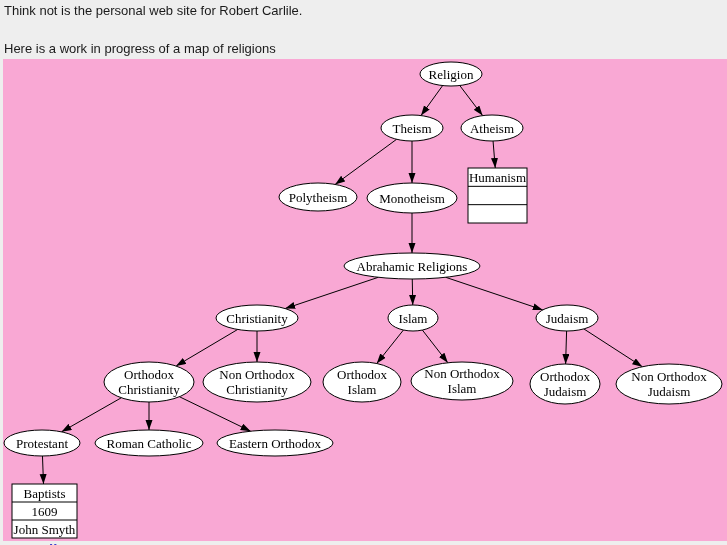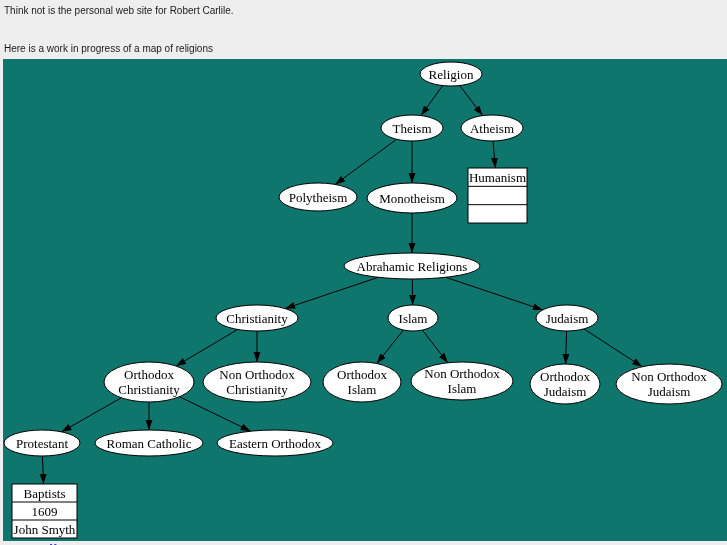--- a/index.html
+++ b/index.html
@@ -7,30 +7,30 @@
     padding: 0;
     background: #eeeeee;
     font-family: "Liberation Sans", sans-serif;
   }
   .page {
     padding: 4px 0 0 4px;
     width: 723px;
   }
   .intro {
     margin: 0;
-    font-size: 10px;
+    font-size: 13px;
     line-height: 13px;
     color: #1a1a1a;
   }
   .intro.second {
     margin-top: 25px;
     margin-bottom: 4px;
   }
   .diagram {
-    background: #0f766e;
+    background: #f9a8d4;
     width: 724px;
     height: 482px;
     margin-left: -1px;
   }
   .diagram svg {
     display: block;
   }
   .graph-text {
     font-family: "Liberation Serif", serif;
     font-size: 13px;

